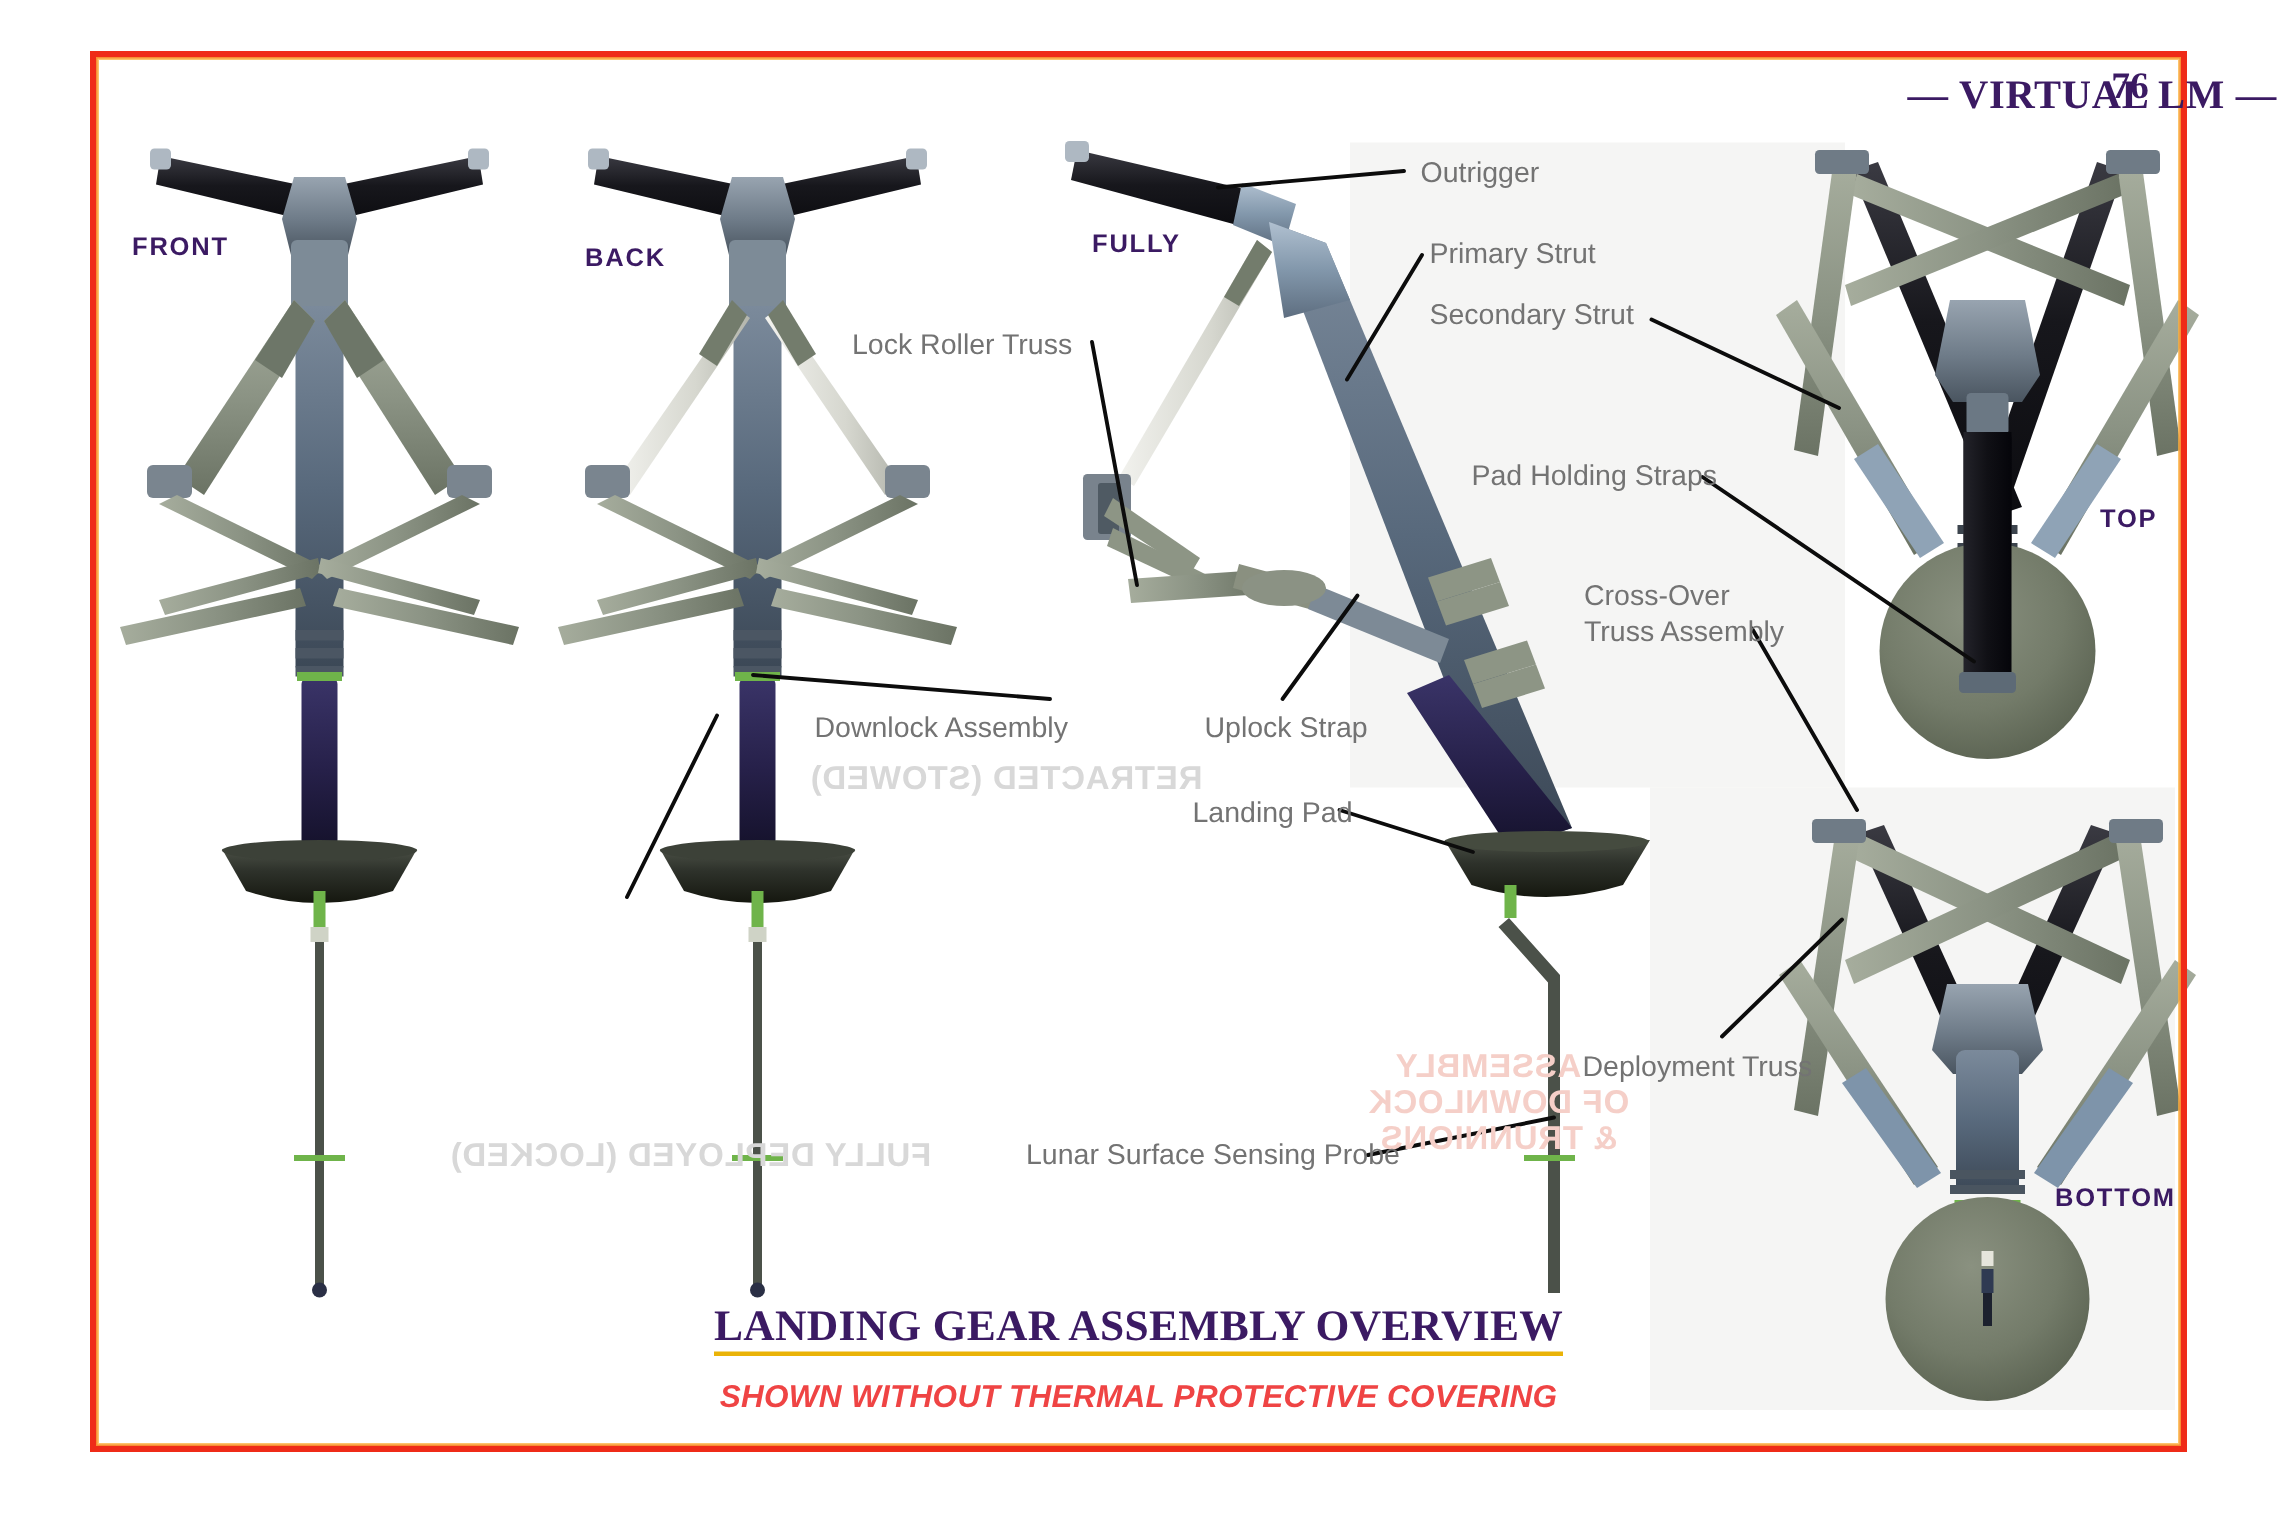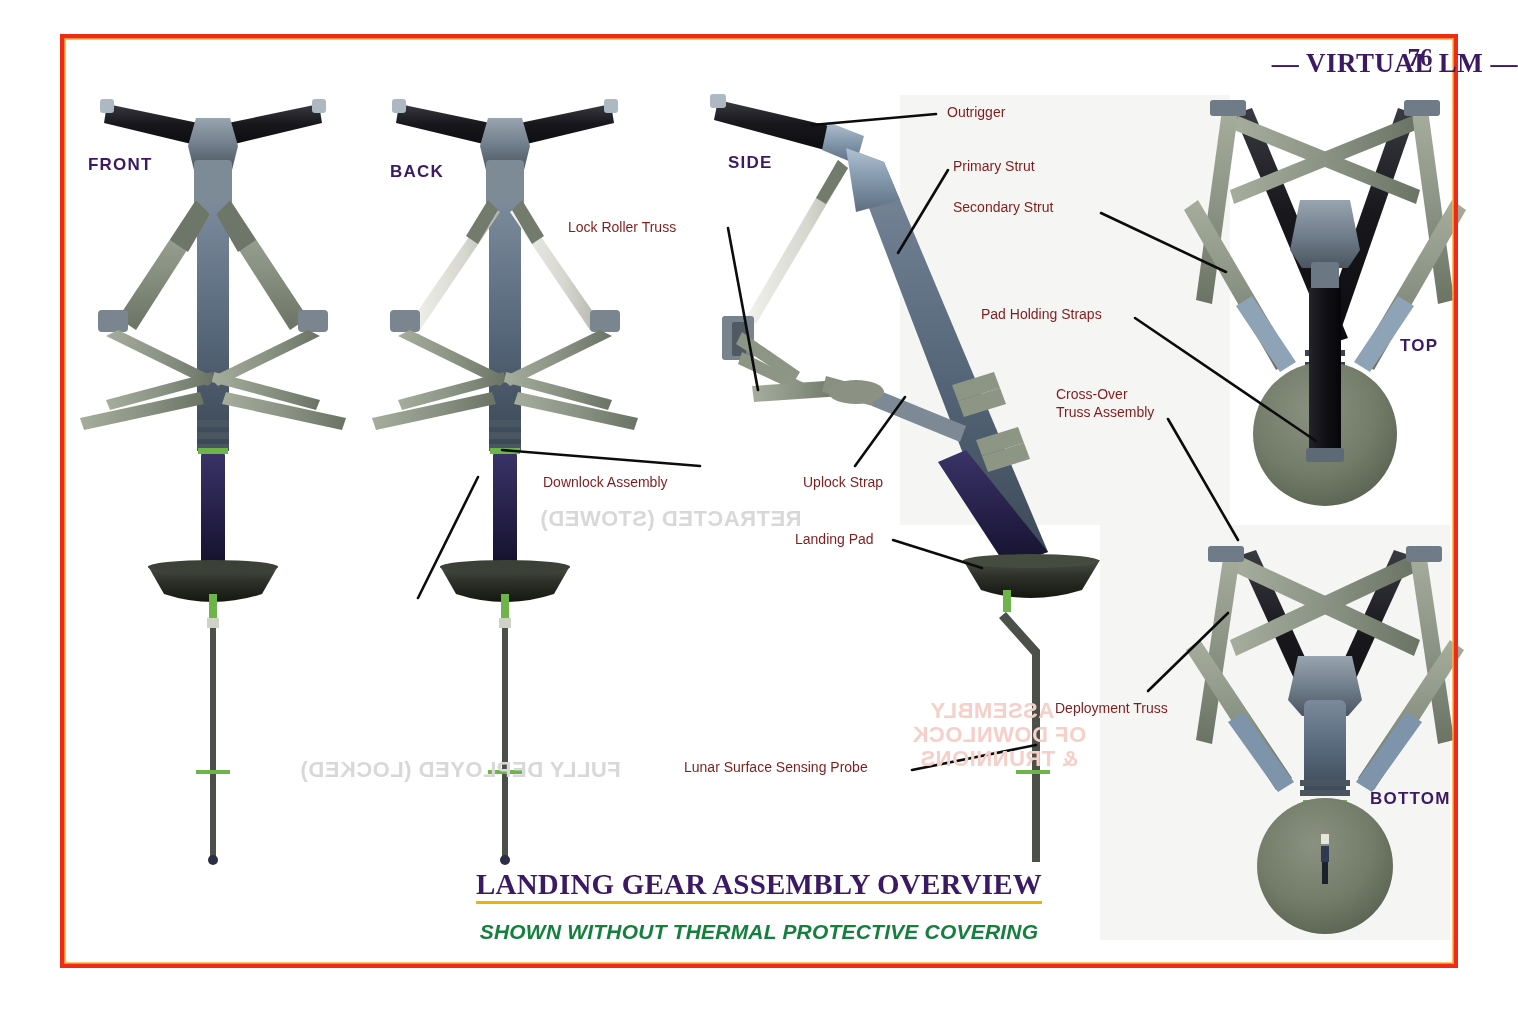--- a/index.html
+++ b/index.html
@@ -14,27 +14,27 @@
 
   
   .hdr{position:absolute;font-family:"Liberation Serif",serif;font-weight:bold;color:#3b1a63;}
   #page-header{left:0;right:0;top:48px;text-align:right;font-size:27px;letter-spacing:.5px;}
   #page-number{left:1380px;top:44px;width:80px;text-align:center;font-size:25px;}
   #main-title{position:absolute;left:0;right:0;top:868px;text-align:center;
       font-family:"Liberation Serif",serif;font-weight:bold;font-size:29px;color:#3b1a63;letter-spacing:.2px;}
   #main-title span{border-bottom:3px solid #eab308;padding-bottom:1px;}
   #sub-title{position:absolute;left:0;right:0;top:920px;text-align:center;
       font-family:"Liberation Sans",sans-serif;font-weight:bold;font-style:italic;
-      font-size:21px;color:#15803d;letter-spacing:.2px;}
+      font-size:21px;color:#ef4444;letter-spacing:.2px;}
 
   .view-label{position:absolute;font-family:"Liberation Sans",sans-serif;font-weight:bold;
       font-size:17px;color:#3b1a63;letter-spacing:1.2px;}
 
-  .callout{position:absolute;font-family:"Liberation Sans",sans-serif;font-size:14px;
-      color:#7f1d1d;line-height:1.25;white-space:pre;}
+  .callout{position:absolute;font-family:"Liberation Sans",sans-serif;font-size:19px;
+      color:#737373;line-height:1.25;white-space:pre;}
   .callout.c2{white-space:pre-line;}
   .callout.center{text-align:center;}
 
   svg.layer{position:absolute;left:0;top:0;width:1518px;height:1018px;overflow:visible;}
   svg.layer.lines{pointer-events:none;}
 
   
   .ghost{position:absolute;font-family:"Liberation Sans",sans-serif;font-weight:bold;
       font-size:22px;color:#d8d8d8;transform:scaleX(-1);white-space:nowrap;letter-spacing:.5px;}
   .ghost.red{color:#f5cfc8;}
@@ -302,21 +302,21 @@
   </div>
 
   <div id="frame"></div>
   <div id="frame-inner"></div>
 
   <div class="hdr" id="page-header">— VIRTUAL LM —</div>
   <div class="hdr" id="page-number">76</div>
 
   <div class="view-label" style="left:88px;top:155px;">FRONT</div>
   <div class="view-label" style="left:390px;top:162px;">BACK</div>
-  <div class="view-label" style="left:728px;top:153px;">SIDE</div>
+  <div class="view-label" style="left:728px;top:153px;">FULLY</div>
   <div class="view-label" style="left:1400px;top:336px;">TOP</div>
   <div class="view-label" style="left:1370px;top:789px;">BOTTOM</div>
 
   <div class="callout" style="left:947px;top:104px;">Outrigger</div>
   <div class="callout" style="left:953px;top:158px;">Primary Strut</div>
   <div class="callout" style="left:953px;top:199px;">Secondary Strut</div>
   <div class="callout" style="left:568px;top:219px;text-align:right;">Lock Roller Truss</div>
   <div class="callout" style="left:981px;top:306px;">Pad Holding Straps</div>
   <div class="callout c2" style="left:1056px;top:386px;">Cross-Over
 Truss Assembly</div>

